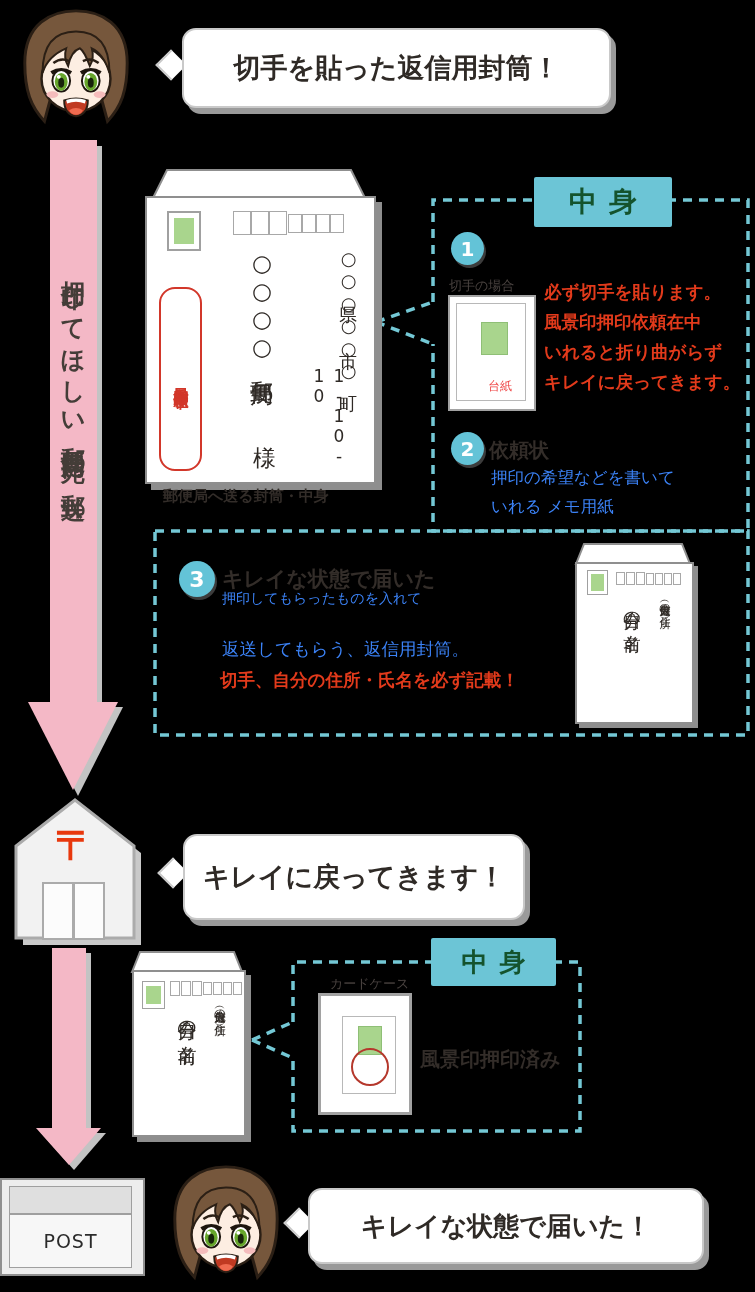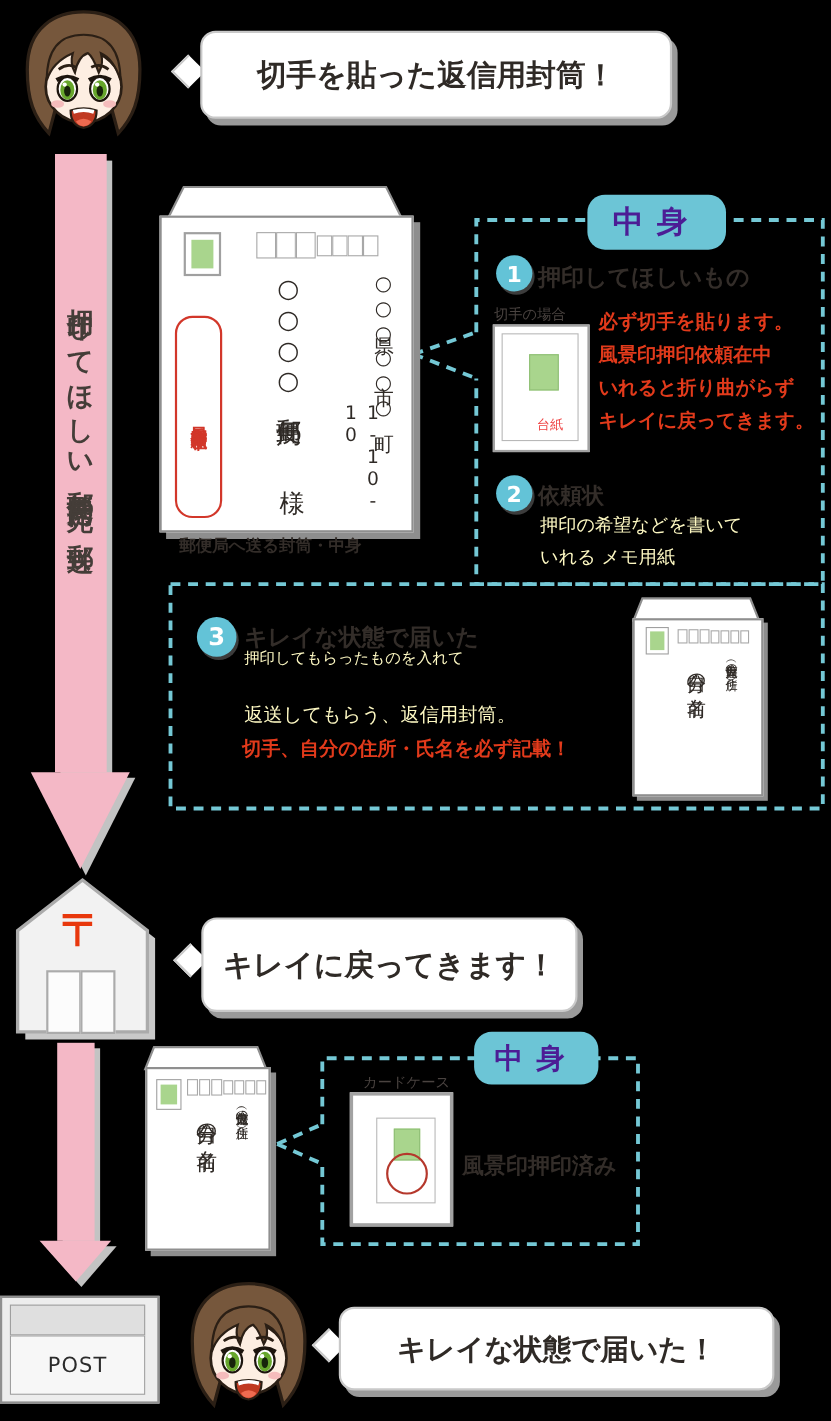--- a/index.html
+++ b/index.html
@@ -5,32 +5,32 @@
   html,body{margin:0;padding:0;background:#000;}
   #canvas{position:relative;width:755px;height:1292px;background:#000;overflow:hidden;
           font-family:"DejaVu Sans","Liberation Sans",sans-serif;}
   .abs{position:absolute;}
   .v{writing-mode:vertical-rl;text-orientation:upright;}
   .bubble{position:absolute;background:#fff;border:2px solid #c9c9c9;border-radius:14px;
           box-shadow:5px 6px 0 #9a9a9a;display:flex;align-items:center;justify-content:center;
           font-weight:600;color:#2f2a26;}
   .tail{position:absolute;width:20px;height:20px;background:#fff;border-left:2px solid #c9c9c9;
         border-bottom:2px solid #c9c9c9;transform:rotate(45deg);}
-  .nakami{position:absolute;background:#6cc5d6;color:#4c1d95;font-weight:700;display:flex;
-          align-items:center;justify-content:center;border-radius:16px;letter-spacing:12px;}
+  .nakami{position:absolute;background:#6cc5d6;color:#14532d;font-weight:700;display:flex;
+          align-items:center;justify-content:center;border-radius:2px;letter-spacing:12px;padding-left:12px;}
   .numcircle{position:absolute;width:33px;height:33px;border-radius:50%;background:#63c3d7;color:#fff;
           font-weight:700;font-size:20px;display:flex;align-items:center;justify-content:center;
           box-shadow:2px 3px 0 rgba(110,110,110,.55);}
   .env{position:absolute;background:#fff;border:2px solid #8f8f8f;box-shadow:6px 6px 0 #8e8e8e;}
   .stamp{position:absolute;background:#fff;border:2px solid #a0a0a0;display:flex;align-items:center;justify-content:center;}
   .stamp i{display:block;background:#a9d58d;width:68%;height:72%;}
   .pcrow{position:absolute;display:flex;}
   .pcrow i{display:block;border:1.5px solid #a8a8a8;background:#fff;}
   .h{position:absolute;font-weight:700;color:#332d29;}
-  .t{position:absolute;color:#fef9c3;}
+  .t{position:absolute;color:#3b82f6;}
   .redtxt{position:absolute;color:#e23a1b;font-weight:700;}
   .rednote{position:absolute;border:2px solid #d2372a;border-radius:16px;color:#d2372a;
            display:flex;align-items:center;justify-content:center;background:#fff;}
   .frame{position:absolute;background:#fff;border:3px solid #a2a2a2;}
   .frame-in{position:absolute;background:#fff;border:1.5px solid #b8b8b8;}
 </style>
 </head>
 <body>
 
 <div id="canvas">
@@ -122,21 +122,20 @@
   <div class="rednote" style="left:159px;top:287px;width:39px;height:180px">
     <span class="v" style="font-size:15px;font-weight:600;letter-spacing:1px">風景印押印依頼在中</span>
   </div>
   <div class="h" style="left:163px;top:487px;font-size:15px">郵便局へ送る封筒・中身</div>
 
   <div class="nakami" style="left:534px;top:177px;width:126px;height:50px;font-size:28px">
     <span>中身</span>
   </div>
 
   <div class="numcircle" style="left:451px;top:232px">1</div>
-  <div class="h" style="left:489px;top:238px;font-size:21px">押印してほしいもの</div>
   <div class="t" style="left:449px;top:277px;font-size:13px;color:#4a4340">切手の場合</div>
   <div class="frame" style="left:448px;top:295px;width:84px;height:112px;border-width:2.5px"></div>
   <div class="frame-in" style="left:456px;top:303px;width:68px;height:96px"></div>
   <div class="abs" style="left:481px;top:322px;width:25px;height:31px;background:#a9d58d;border:1px solid #8fbf76"></div>
   <div class="t" style="left:488px;top:378px;font-size:12px;color:#ef4444">台紙</div>
   <div class="redtxt" style="left:544px;top:280px;font-size:17.5px">必ず切手を貼ります。</div>
   <div class="redtxt" style="left:544px;top:310px;font-size:17.5px">風景印押印依頼在中</div>
   <div class="redtxt" style="left:544px;top:340px;font-size:17.5px">いれると折り曲がらず</div>
   <div class="redtxt" style="left:544px;top:370px;font-size:17.5px">キレイに戻ってきます。</div>
 

